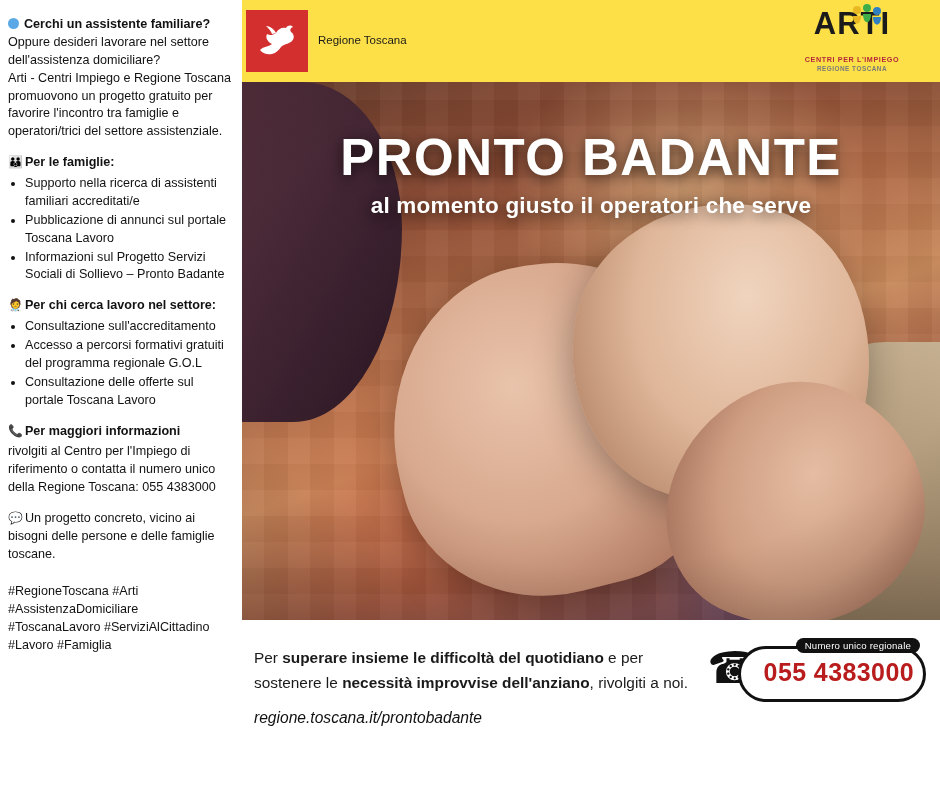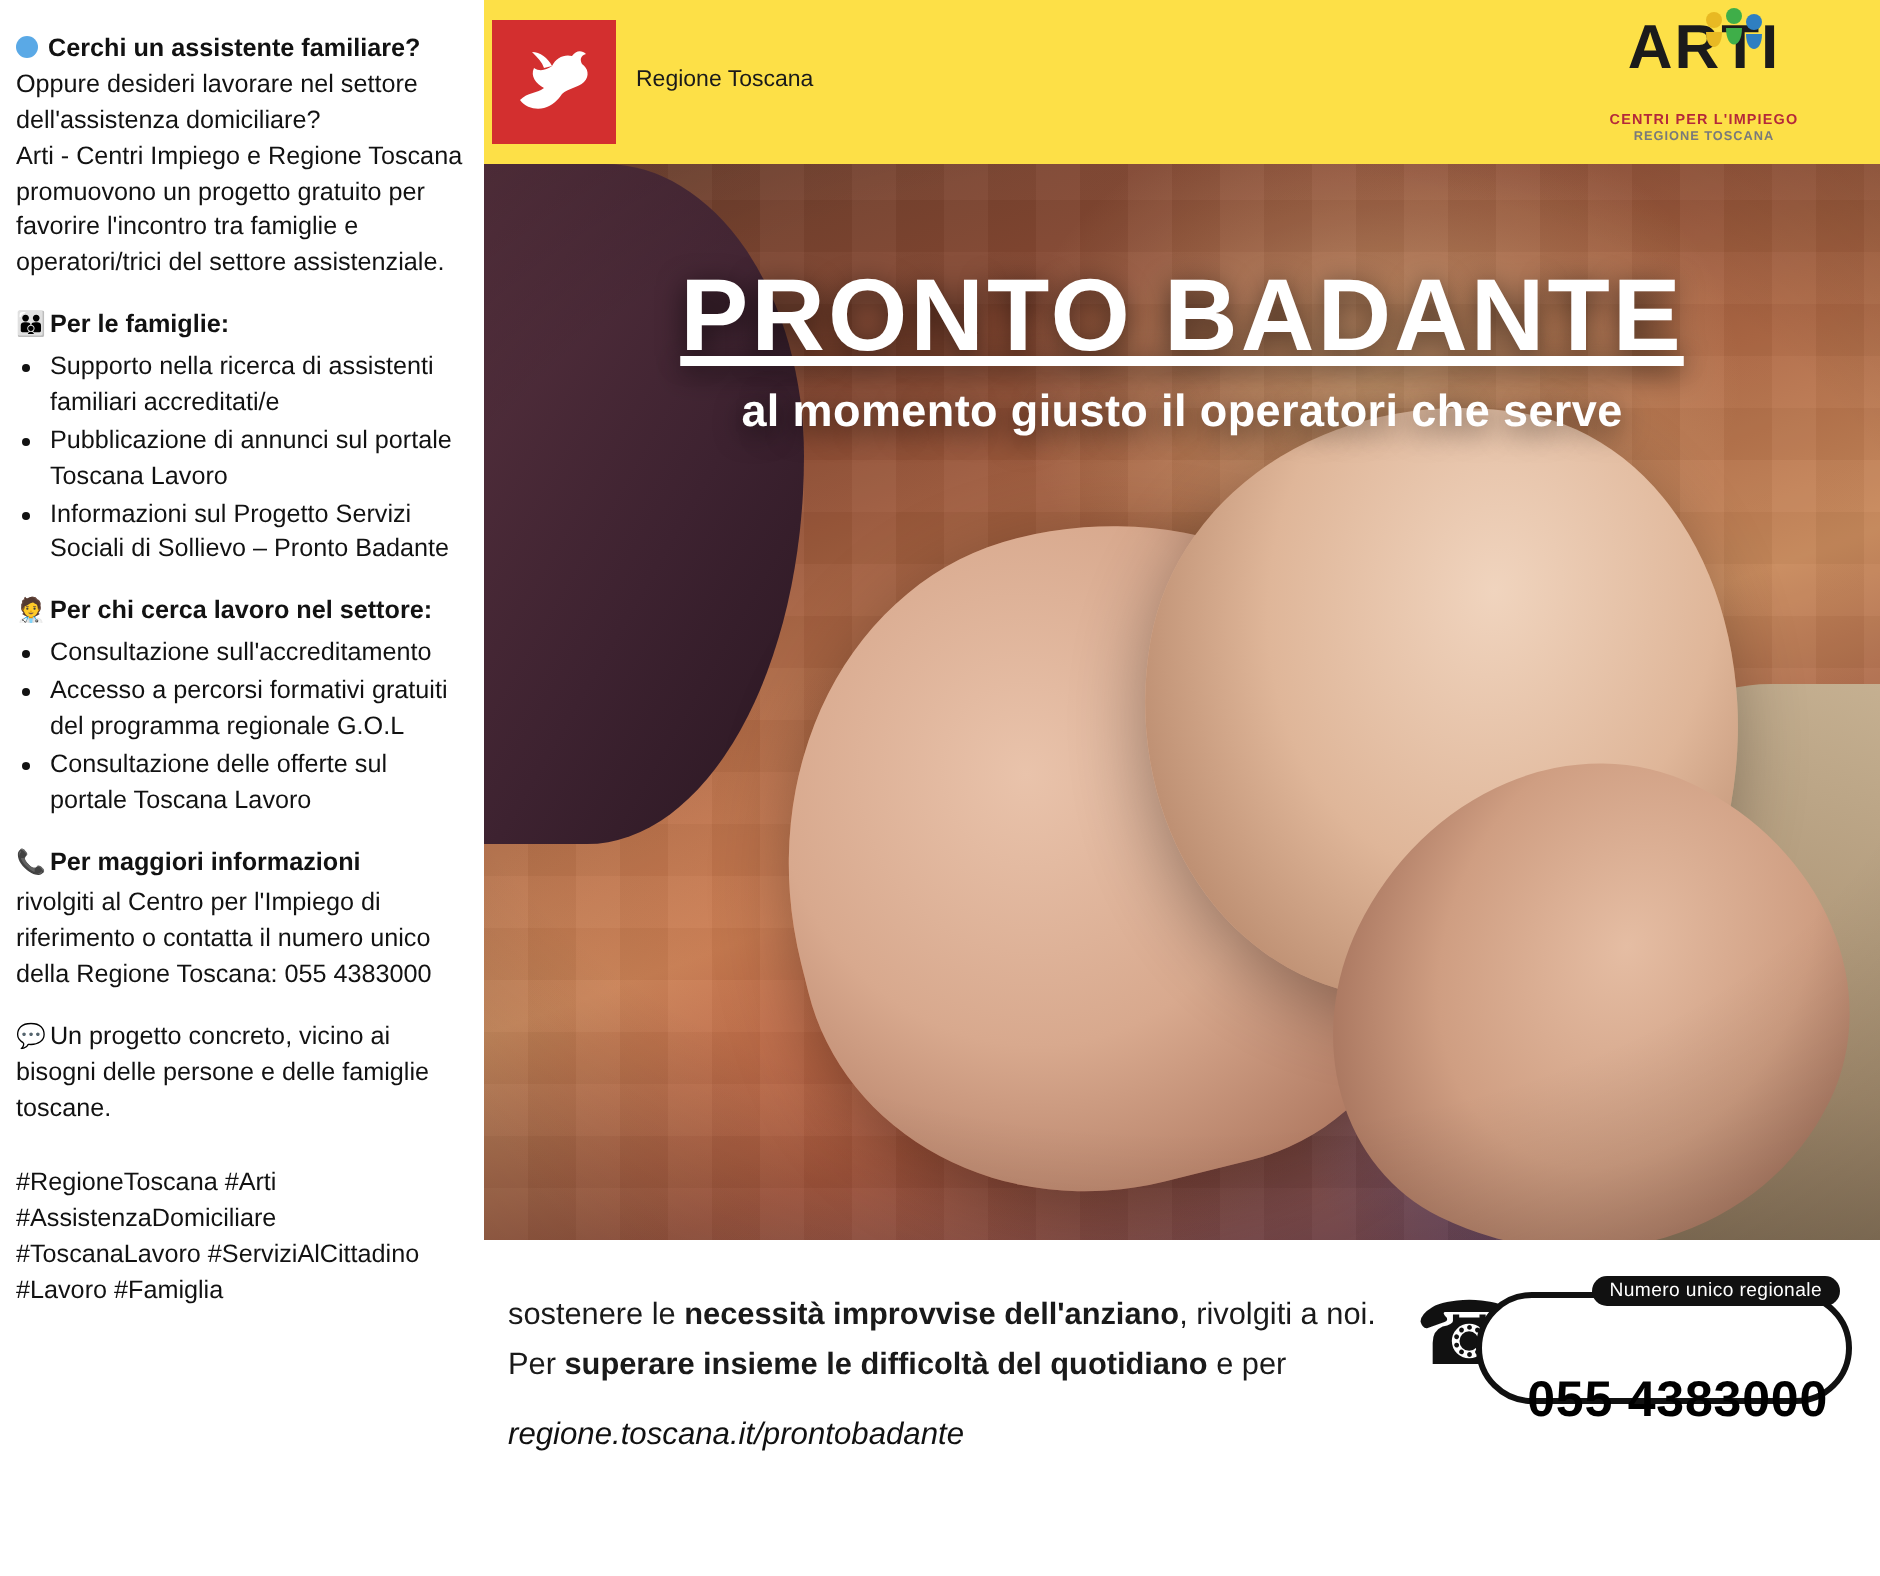--- a/index.html
+++ b/index.html
@@ -180,21 +180,20 @@
     text-align: center;
     text-shadow: 0 3px 14px rgba(0,0,0,0.65);
   }
   .hero-title {
     color: #ffffff;
     font-size: 51px;
     font-weight: bold;
     letter-spacing: 1.5px;
     line-height: 1;
     margin: 0;
-    text-decoration: underline;
   }
   .hero-sub {
     color: #ffffff;
     font-size: 22.5px;
     font-weight: bold;
     margin: 10px 0 0 0;
     letter-spacing: 0.2px;
   }
 
   
@@ -236,23 +235,22 @@
     font-size: 9.6px;
     padding: 2px 9px;
     border-radius: 9px;
     letter-spacing: 0.2px;
   }
   .phone-num {
     position: absolute;
     right: 26px; top: 38px;
     font-size: 25px;
     font-weight: bold;
-    color: #000000;
+    color: #b91c1c;
     letter-spacing: 0.4px;
-    margin-top: 28px;
   }
   .phone-handset {
     position: absolute;
     right: 178px; top: 26px;
     font-size: 44px;
     line-height: 1;
     color: #111;
   }
 </style>
 </head>
@@ -342,24 +340,24 @@
     <div class="hero-vignette"></div>
     <div class="hero-title-wrap">
       <h1 class="hero-title">PRONTO BADANTE</h1>
       <p class="hero-sub">al momento giusto il operatori che serve</p>
     </div>
   </div>
 
   <div class="bottom">
     <div class="bottom-text">
       <div>
-        <span>sostenere le </span><span class="b">necessità improvvise dell'anziano</span><span>, rivolgiti a noi.</span>
+        <span>Per </span><span class="b">superare insieme le difficoltà del quotidiano</span><span> e per</span>
       </div>
       <div>
-        <span>Per </span><span class="b">superare insieme le difficoltà del quotidiano</span><span> e per</span>
+        <span>sostenere le </span><span class="b">necessità improvvise dell'anziano</span><span>, rivolgiti a noi.</span>
       </div>
       <div class="bottom-url">regione.toscana.it/prontobadante</div>
     </div>
 
     <div class="phone-handset">☎</div>
     <div class="phone-box"></div>
     <div class="phone-badge">Numero unico regionale</div>
     <div class="phone-num">055 4383000</div>
   </div>
 

